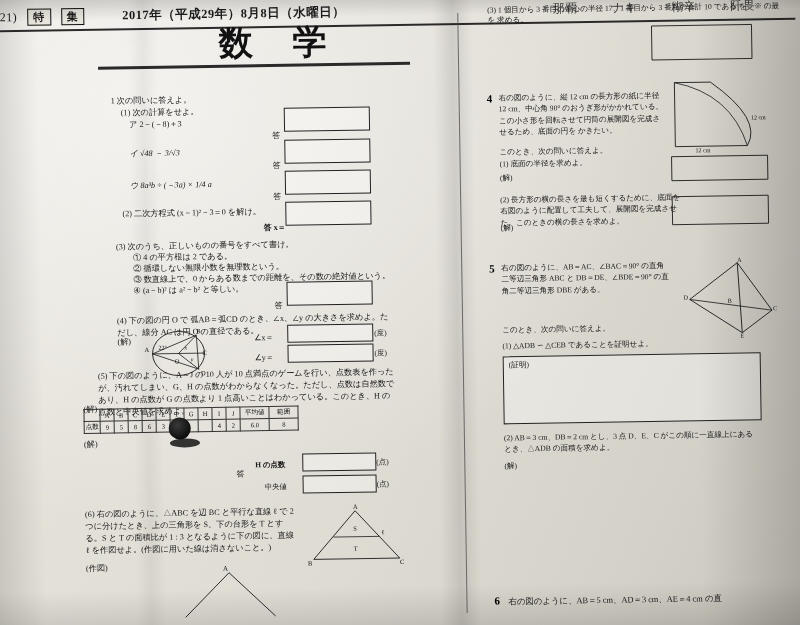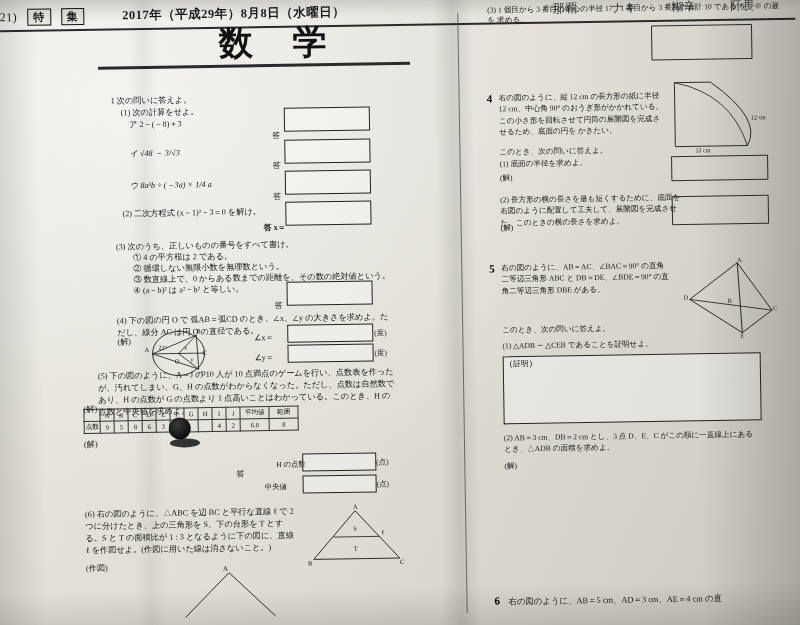--- a/index.html
+++ b/index.html
@@ -197,21 +197,21 @@
         <td class="wide">6.0</td>
         <td class="wide">8</td>
       </tr>
     </tbody>
       </table>
     <div id="blot"></div>
     <div id="blot2"></div>
 
     <div class="sec" style="left:100px;top:448px;">(解)</div>
     <div class="anslbl" style="left:252px;top:480px;">答</div>
-    <div class="anslbl small" style="left:292px;top:472px;">H の点数</div>
+    <div class="anslbl small" style="left:271px;top:472px;font-weight:bold;">H の点数</div>
     <div class="ans" style="left:318px;top:466px;width:72px;height:16px;"></div>
     <div class="anslbl small" style="left:392px;top:471px;">(点)</div>
     <div class="anslbl small" style="left:280px;top:494px;">中央値</div>
     <div class="ans" style="left:318px;top:488px;width:72px;height:16px;"></div>
     <div class="anslbl small" style="left:392px;top:493px;">(点)</div>
 
     <div class="sec" style="left:100px;top:518px;width:210px;">(6)  右の図のように、△ABC を辺 BC と平行な直線 ℓ で 2 つに分けたとき、上の三角形を S、下の台形を T とする。S と T の面積比が 1 : 3 となるように下の図に、直線 ℓ を作図せよ。(作図に用いた線は消さないこと。)</div>
     <div class="sec" style="left:100px;top:572px;">(作図)</div>
 
     <div class="fig" style="left:318px;top:518px;">
@@ -284,21 +284,21 @@
         <line x1="8" y1="40" x2="90" y2="52" stroke="#1b1b1b" stroke-width="0.8"></line>
         <text x="56" y="3" font-size="6" fill="#111" font-family="'Liberation Serif',serif">A</text>
         <text x="2" y="40" font-size="6" fill="#111" font-family="'Liberation Serif',serif">D</text>
         <text x="58" y="79" font-size="6" fill="#111" font-family="'Liberation Serif',serif">E</text>
         <text x="91" y="52" font-size="6" fill="#111" font-family="'Liberation Serif',serif">C</text>
         <text x="46" y="44" font-size="6" fill="#111" font-family="'Liberation Serif',serif">B</text>
       </svg>
     </div>
 
     <div class="ans" style="left:520px;top:372px;width:256px;height:66px;"></div>
-    <div class="rsec" style="left:526px;top:375px;font-family:Liberation Mono, monospace;">(証明)</div>
+    <div class="rsec" style="left:526px;top:375px;">(証明)</div>
 
     <div class="rsec" style="left:520px;top:448px;width:250px;">(2)  AB＝3 cm、DB＝2 cm とし、3 点 D、E、C がこの順に一直線上にあるとき、△ADB の面積を求めよ。</div>
     <div class="rsec" style="left:520px;top:476px;">(解)</div>
 
     <div class="qnum" style="position:absolute;left:508px;top:610px;">6</div>
     <div class="rsec" style="left:522px;top:612px;width:280px;font-size:8.4px;">右の図のように、AB＝5 cm、AD＝3 cm、AE＝4 cm の直</div>
 
     <div class="shadeTop"></div>
     <div class="shadeRight"></div>
     <div class="shadeBottom"></div>

